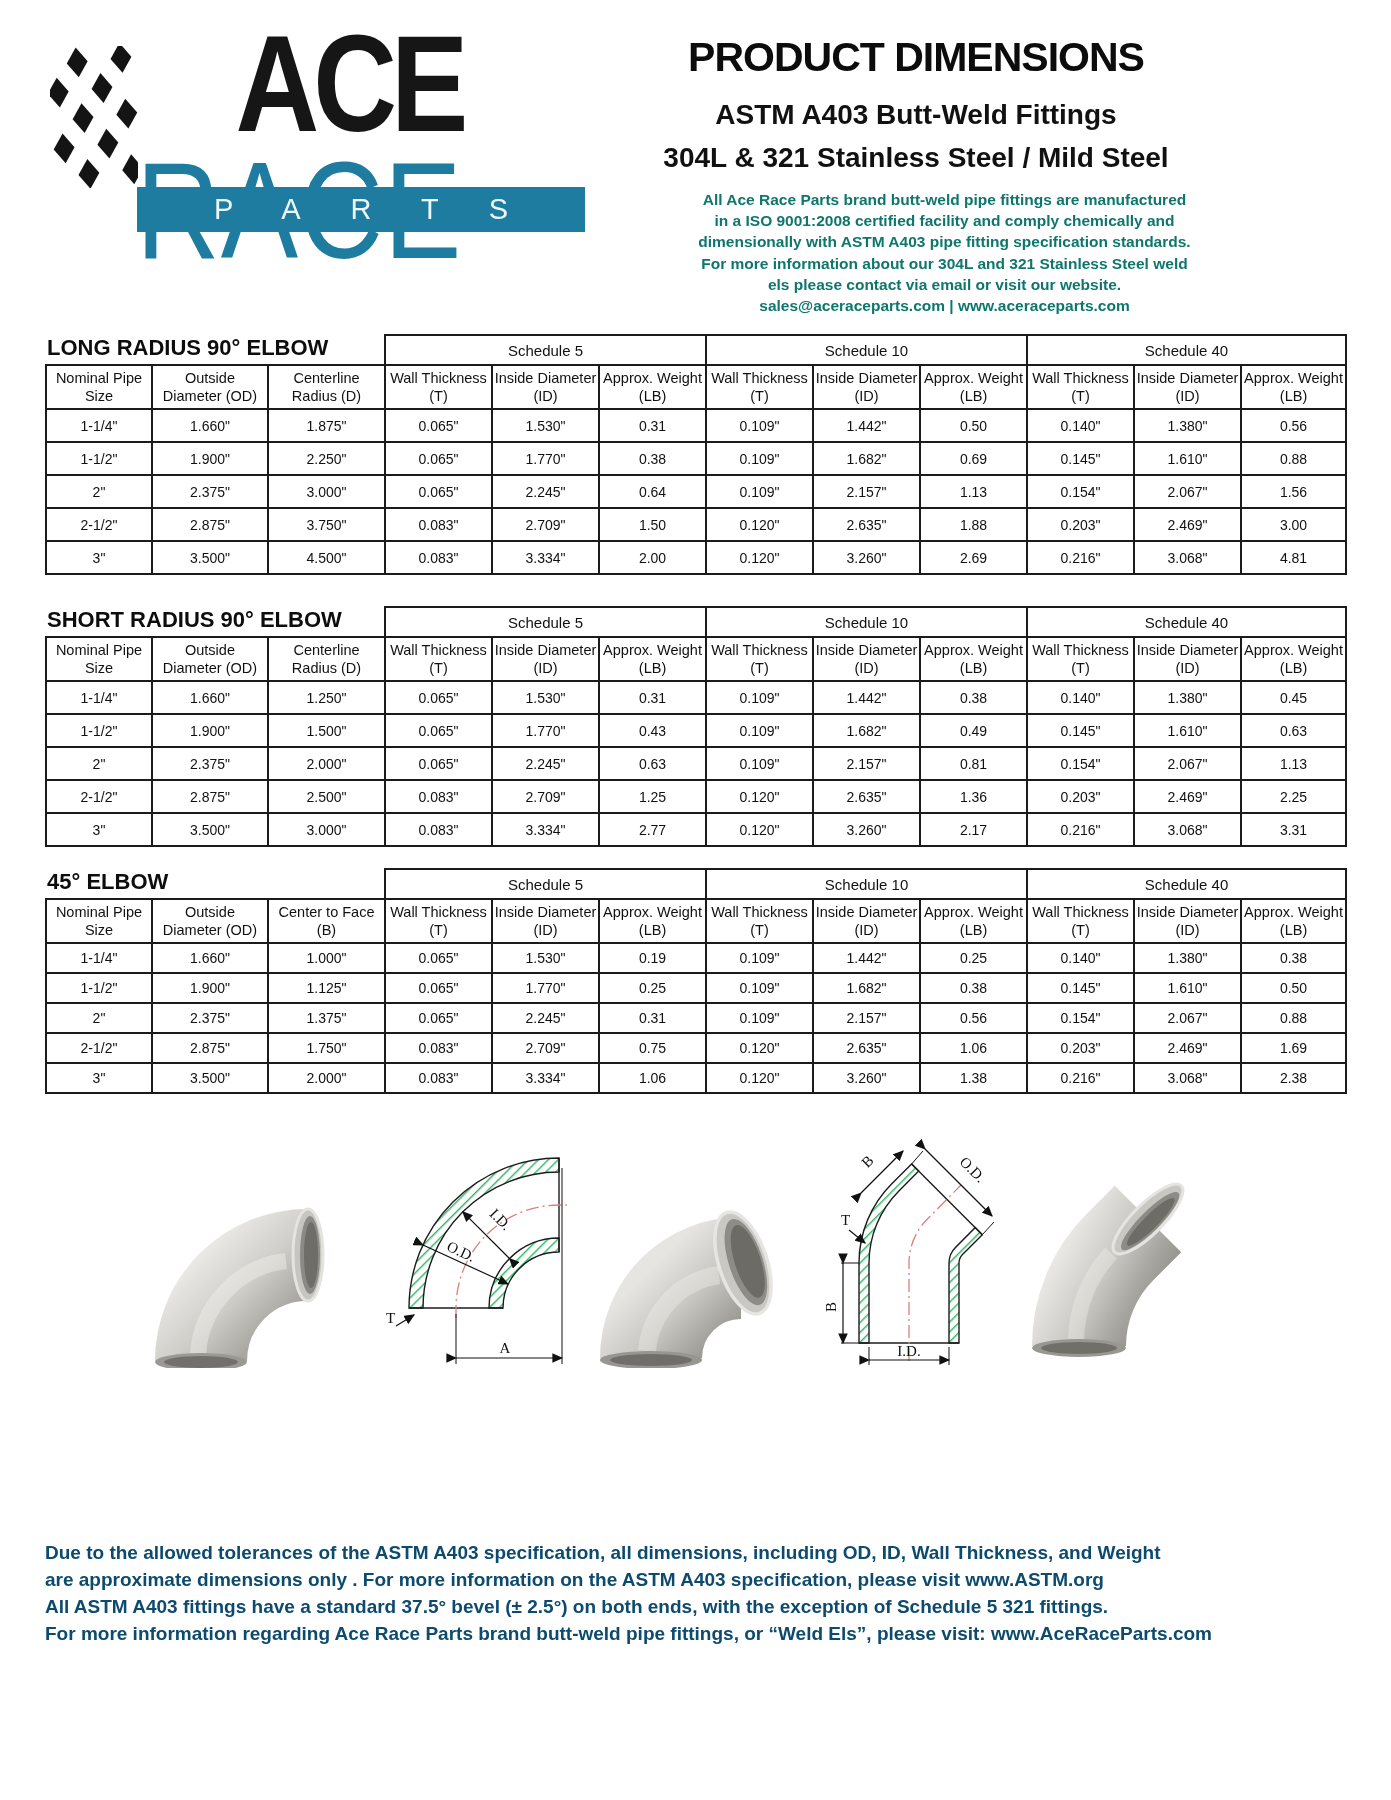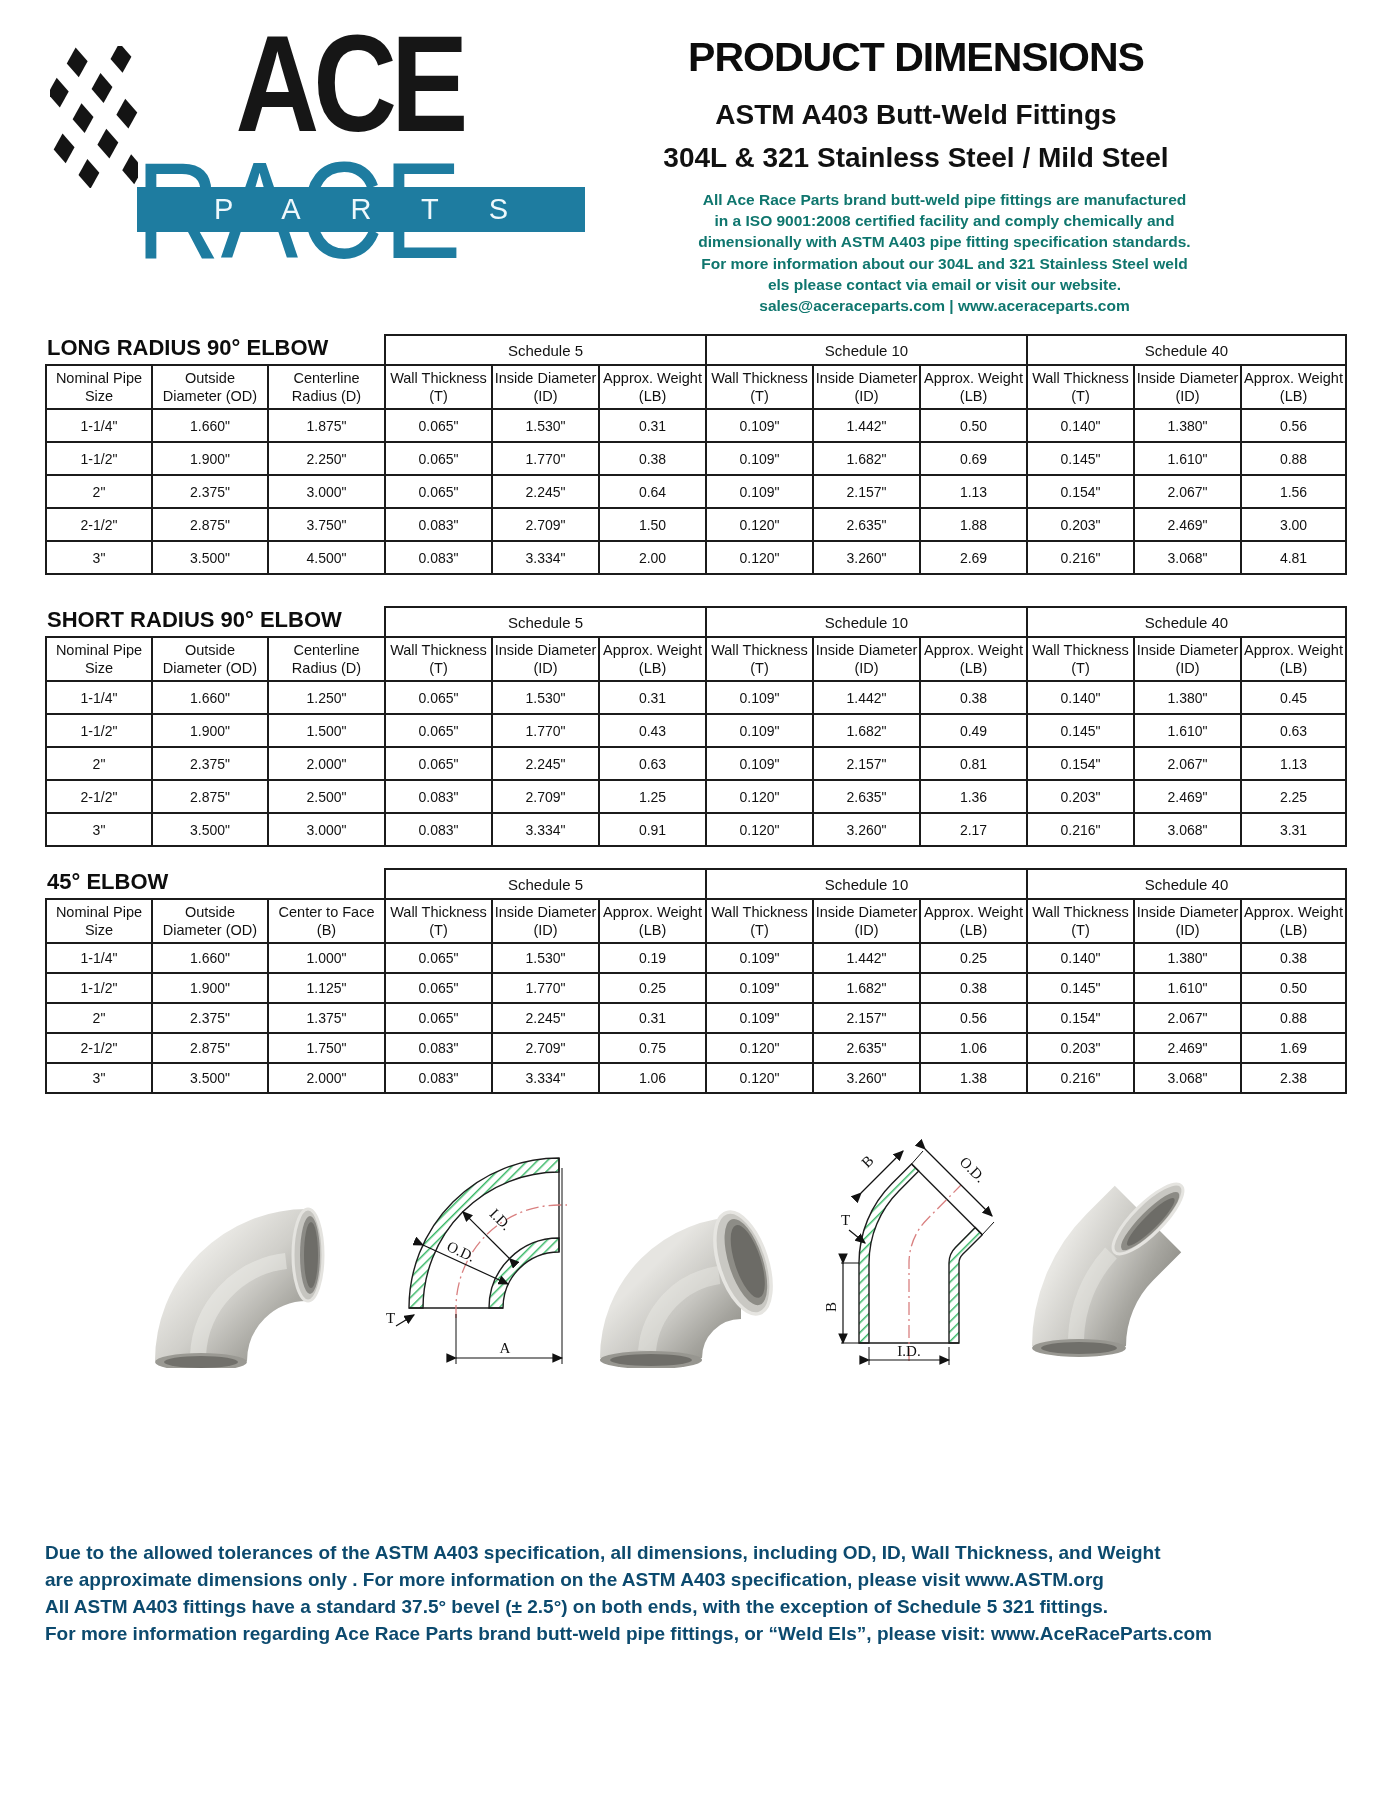--- a/index.html
+++ b/index.html
@@ -315,21 +315,21 @@
             <td class="cell">0.203"</td>
             <td class="cell">2.469"</td>
             <td class="cell">2.25</td>
           </tr>
           <tr>
             <td class="cell">3"</td>
             <td class="cell">3.500"</td>
             <td class="cell">3.000"</td>
             <td class="cell">0.083"</td>
             <td class="cell">3.334"</td>
-            <td class="cell">0.91</td>
+            <td class="cell">2.77</td>
             <td class="cell">0.120"</td>
             <td class="cell">3.260"</td>
             <td class="cell">2.17</td>
             <td class="cell">0.216"</td>
             <td class="cell">3.068"</td>
             <td class="cell">3.31</td>
           </tr>
         </tbody>
     </table>
   </div>

